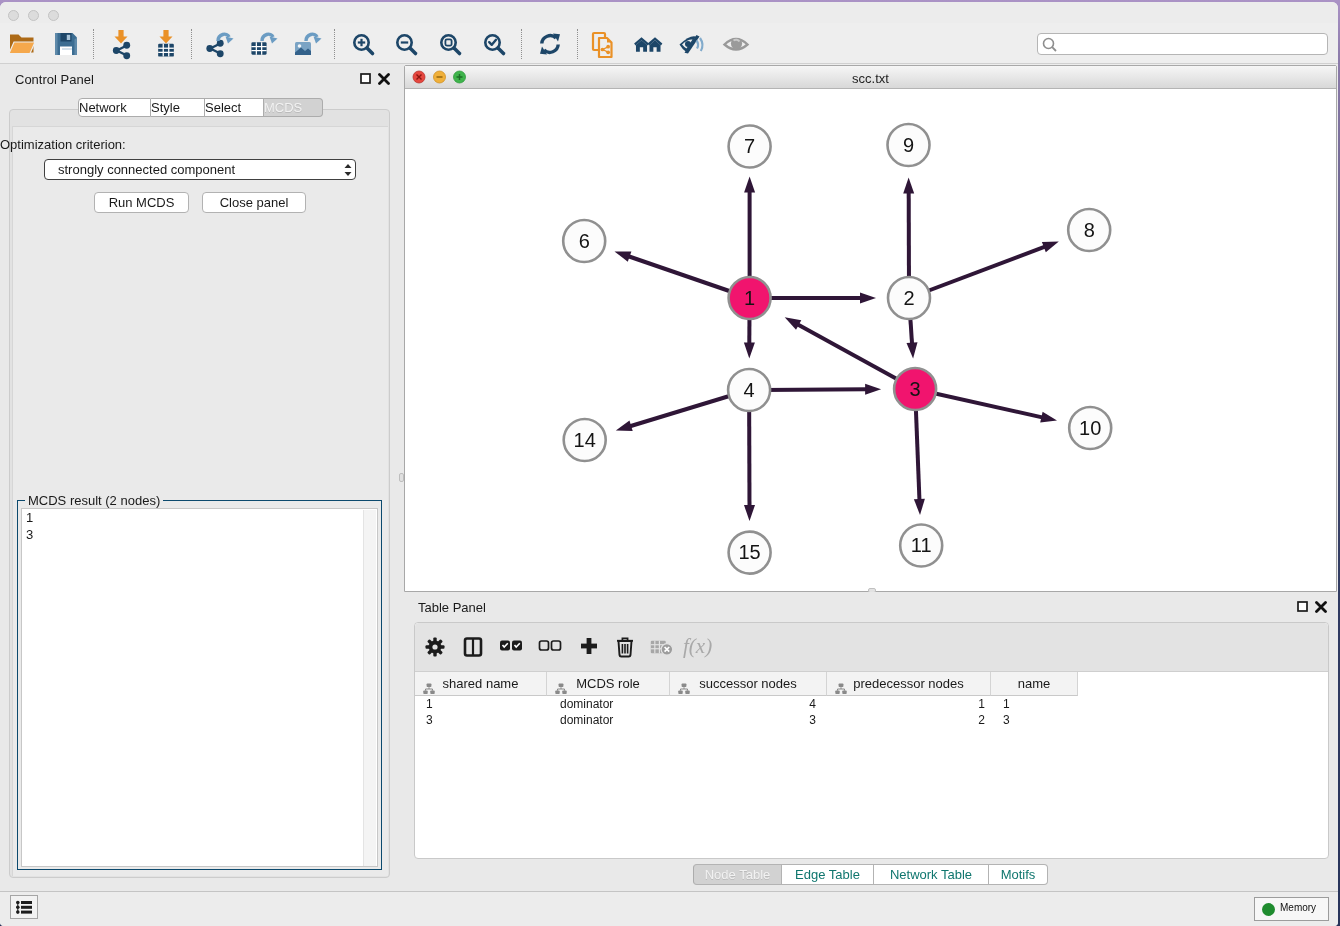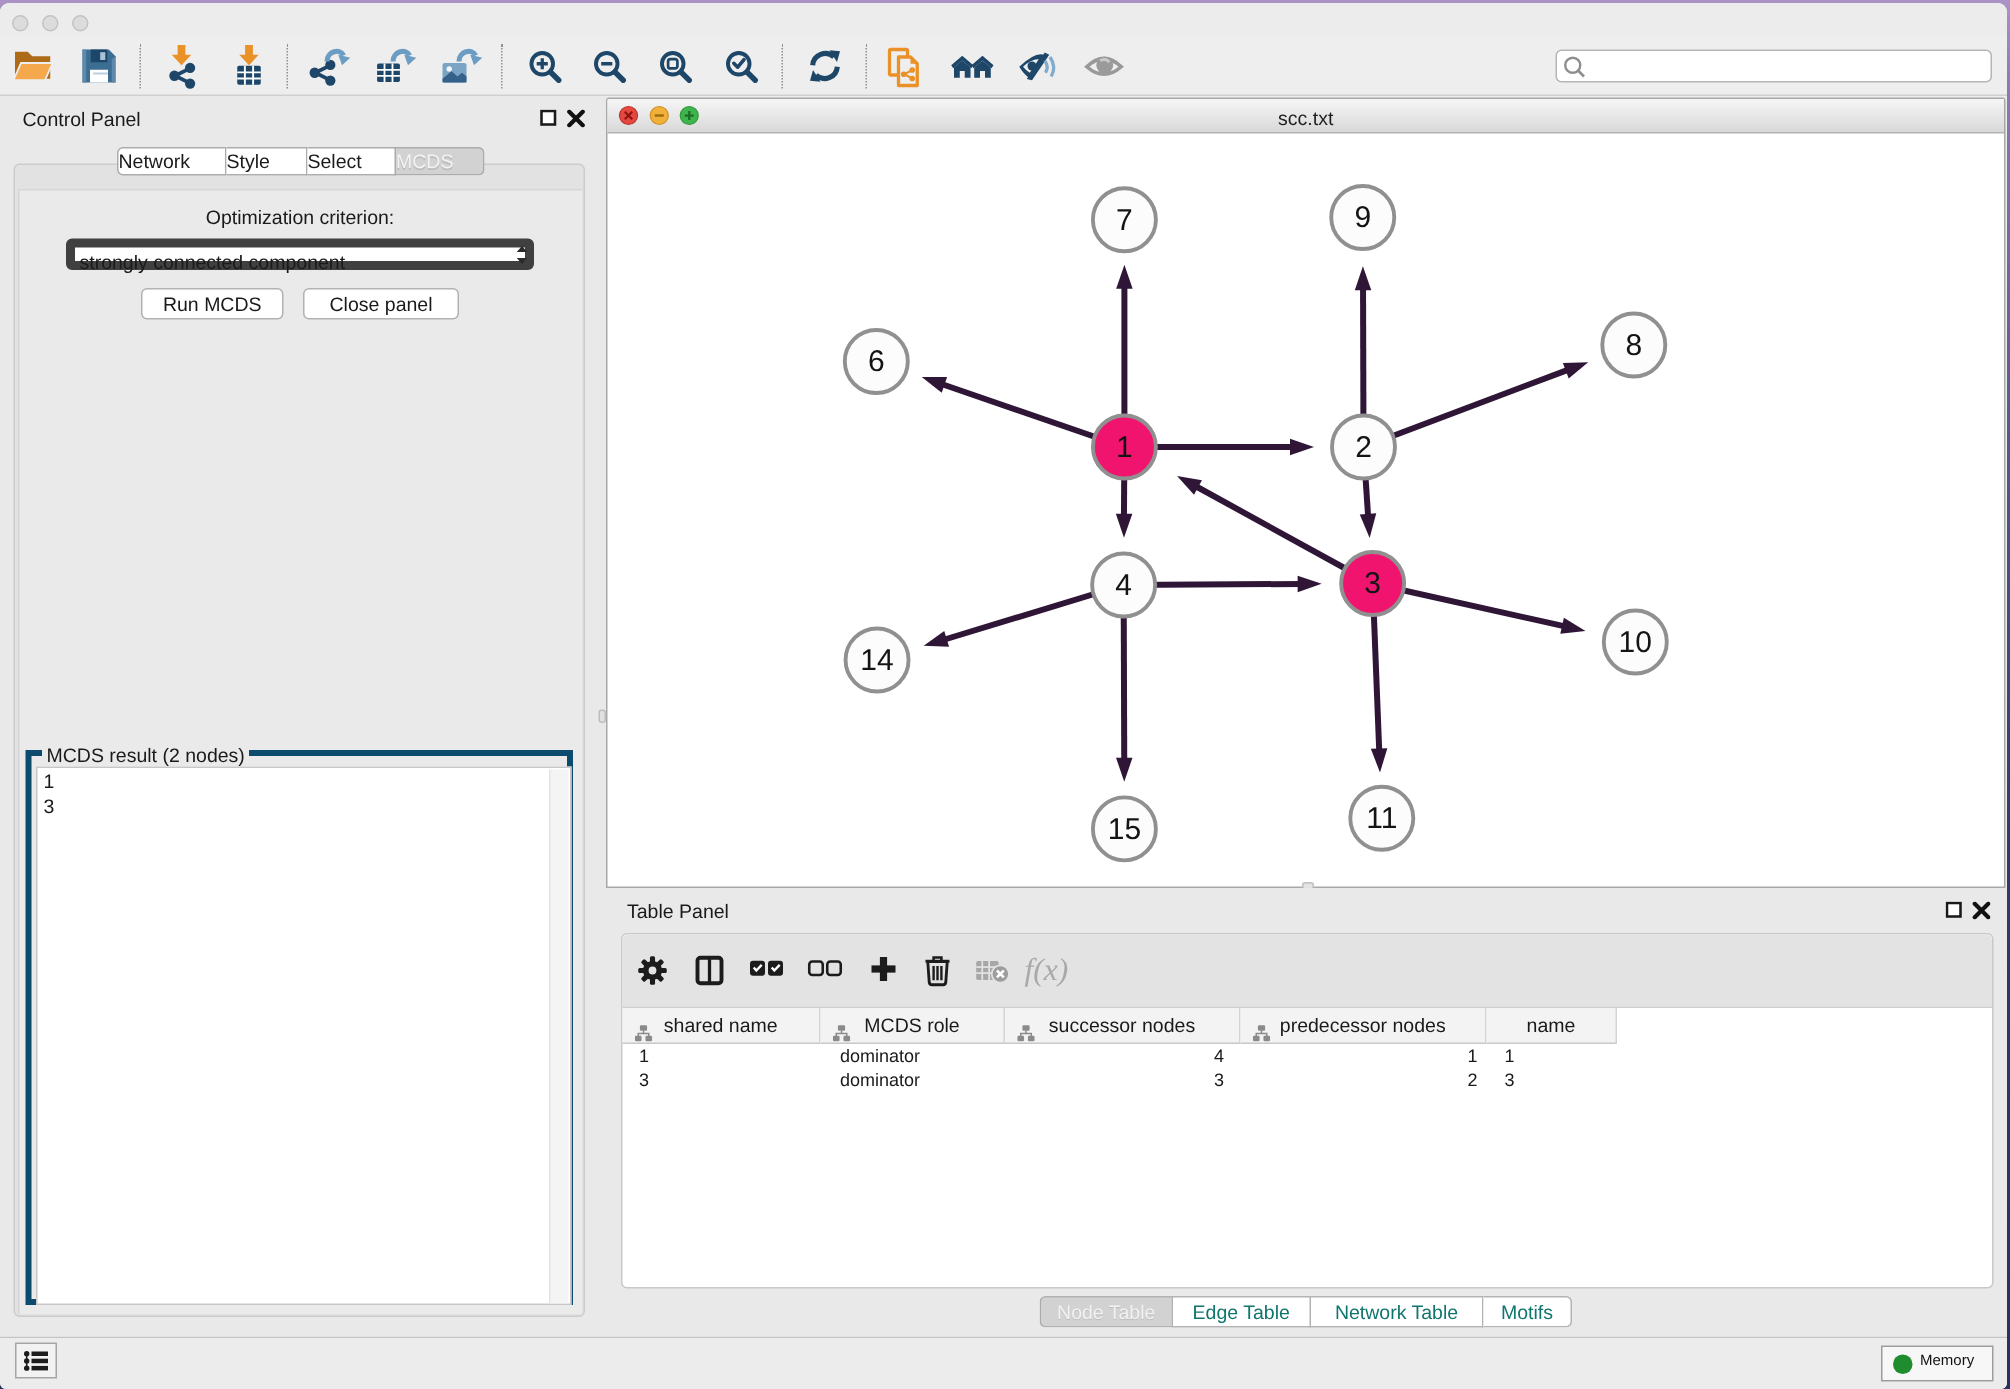--- a/index.html
+++ b/index.html
@@ -16,22 +16,22 @@
 .cpanel{position:absolute;left:0;top:64px;width:404px;height:827px;background:#e9e9e9}
 .ptitle{font-size:13px;color:#1a1a1a}
 .tabs{position:absolute;display:flex}
 .tab{height:19px;font-size:13px;color:#1a1a1a;background:#fff;border:1px solid #acacac;border-left:none;text-align:left;line-height:18px}
 .tab.first{border-left:1px solid #acacac;border-radius:4px 0 0 4px}
 .tab.last{border-radius:0 4px 4px 0}
 .tab.sel{background:#d2d2d2;color:#f2f2f2;text-shadow:0 1px 0 #bbb}
 .tabpane{position:absolute;left:9px;top:109px;width:381px;height:769px;background:#e2e2e2;border:1px solid #cccccc;border-radius:4px}
 .innerpane{position:absolute;left:12px;top:126px;width:376px;height:750px;background:#eaeaea;border:1px solid #d6d6d6;border-width:1px 0 0 1px}
 .btn{position:absolute;background:#fff;border:1px solid #b2b2b2;border-radius:4px;font-size:13px;color:#1a1a1a;text-align:center}
-.combo{position:absolute;left:44px;top:159px;width:312px;height:21px;background:#fff;border:6px solid #404040;border-radius:4px;font-size:13px;color:#1a1a1a;line-height:19px;padding-left:3px}
-.groupbox{position:absolute;left:17px;top:500px;width:365px;height:370px;border:4px solid #0c4a6e}
+.combo{position:absolute;left:44px;top:159px;width:312px;height:21px;background:#fff;border:1px solid #404040;border-radius:4px;font-size:13px;color:#1a1a1a;line-height:19px;padding-left:13px}
+.groupbox{position:absolute;left:17px;top:500px;width:365px;height:370px;border:1px solid #0c4a6e}
 .glabel{position:absolute;left:7px;top:-8px;background:#eaeaea;padding:0 3px;font-size:13px;color:#1a1a1a}
 .listbox{position:absolute;left:3px;top:7px;width:357px;height:359px;background:#fff;border:1px solid #c7c7c7}
 
 .netframe{position:absolute;left:404px;top:65px;width:933px;height:527px;border:1px solid #a8a8a8;background:#fff;border-radius:2px 2px 0 0}
 .nettitle{position:absolute;left:0;top:0;width:931px;height:23px;background:linear-gradient(180deg,#f6f6f6,#e9e9e9 45%,#d8d8d8);border-bottom:1px solid #b4b4b4}
 
 .tpanel{position:absolute;left:404px;top:592px;width:934px;height:299px;background:#e9e9e9}
 .tcontainer{position:absolute;left:414px;top:622px;width:915px;height:237px;background:#fff;border:1px solid #c9c9c9;border-radius:4px}
 .ttoolbar{position:absolute;left:0;top:0;width:913px;height:49px;background:#e3e3e3;border-bottom:1px solid #cfcfcf;border-radius:4px 4px 0 0}
 .thead{position:absolute;left:0;top:50px;width:913px;height:24px}
@@ -210,21 +210,21 @@
     <path d="M19.5 1.5 L28.5 10.5 M28.5 1.5 L19.5 10.5" stroke="#111" stroke-width="2.8" stroke-linecap="round"></path>
   </svg>
 <div class="tabpane"></div>
 <div class="innerpane"></div>
 <div class="tabs" style="left:78px;top:98px">
     <div class="tab first" style="width:73px">Network</div>
     <div class="tab" style="width:54px">Style</div>
     <div class="tab" style="width:59px">Select</div>
     <div class="tab sel last" style="width:59px">MCDS</div>
   </div>
-<div class="abs" style="left:0;top:137px;width:400px;text-align:center;font-size:13px;color:#1a1a1a">Optimization criterion:</div>
+<div class="abs" style="left:0;top:137px;width:400px;text-align:left;font-size:13px;color:#1a1a1a">Optimization criterion:</div>
 <div class="combo">strongly connected component</div>
 <svg class="abs" style="left:343px;top:163px" width="10" height="14" viewBox="0 0 10 14">
     <path d="M1.5 5 L5 1 L8.5 5 z" fill="#2a2a2a"></path>
     <path d="M1.5 9 L5 13 L8.5 9 z" fill="#2a2a2a"></path>
   </svg>
 <div class="btn" style="left:94px;top:192px;width:95px;height:21px;line-height:19px">Run MCDS</div>
 <div class="btn" style="left:202px;top:192px;width:104px;height:21px;line-height:19px">Close panel</div>
 <div class="groupbox">
     <div class="glabel">MCDS result (2 nodes)</div>
     <div class="listbox">

